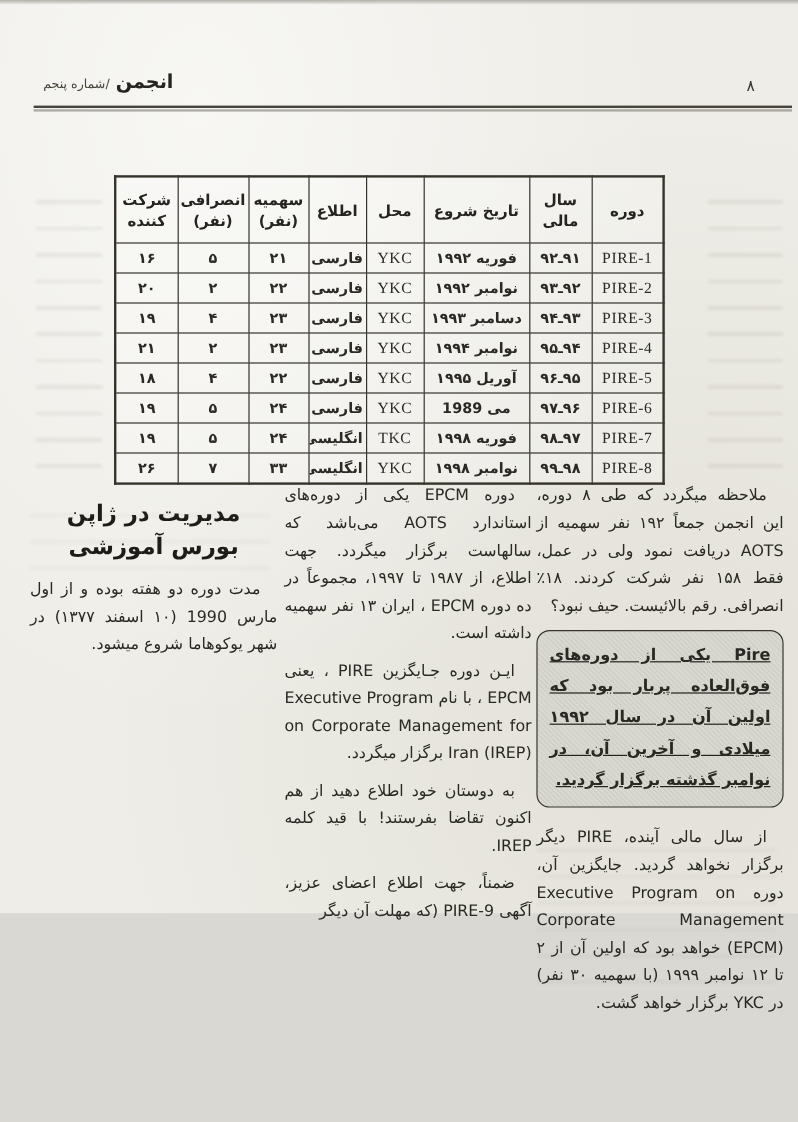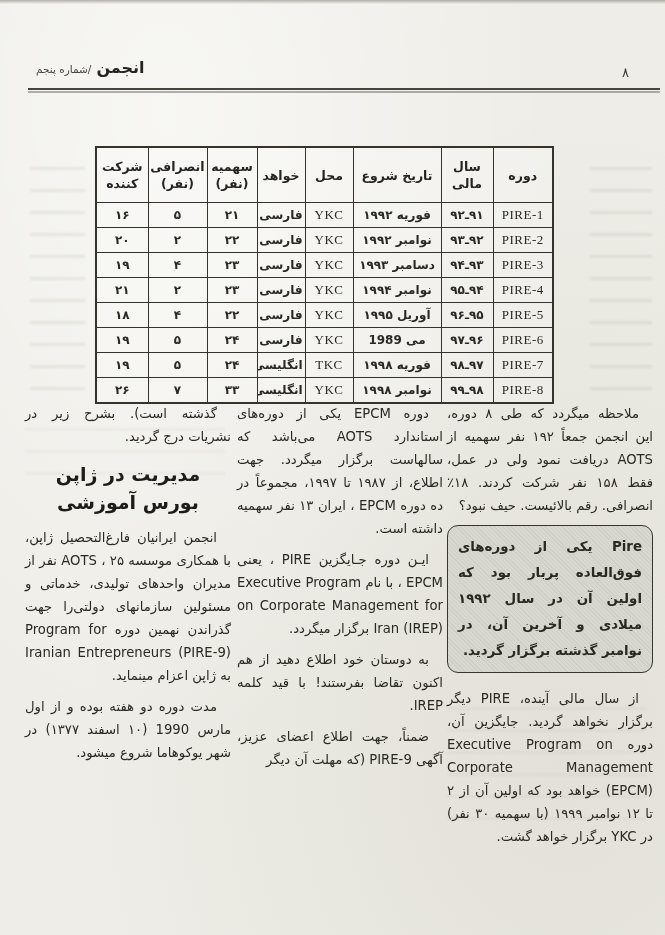--- a/index.html
+++ b/index.html
@@ -2,21 +2,21 @@
 <html lang="fa"><head>
 <meta charset="utf-8">
 <style>
   html,body{margin:0;padding:0;}
   body{
     width:665px;height:935px;overflow:hidden;
     font-family:"DejaVu Sans",sans-serif;
     background:#d9d8d2;
   }
   .page{
-    position:relative;width:665px;height:935px;
+    position:relative;width:665px;height:761px;
     background:
       radial-gradient(ellipse at 25% 12%, rgba(255,255,255,.55), rgba(255,255,255,0) 55%),
       radial-gradient(ellipse at 85% 80%, rgba(172,166,148,.18), rgba(172,166,148,0) 60%),
       #eeede7;
     color:#262420;
   }
   .scan-edge-top{position:absolute;top:0;left:0;right:0;height:4px;
     background:linear-gradient(#7a766c,rgba(122,118,108,0));opacity:.55;}
   
   .header{position:absolute;top:58px;left:36px;right:30px;height:26px;direction:ltr;}
@@ -45,21 +45,21 @@
   .col{position:absolute;top:402px;width:206px;direction:rtl;text-align:justify;}
   .col-right{left:447px;}
   .col-middle{left:237px;}
   .col-left{left:25px;}
   .col p{margin:0 0 8px;text-indent:14px;font-size:13.2px;line-height:23px;color:#2a2822;}
   .callout{
     background:
       repeating-linear-gradient(45deg, rgba(60,58,50,.06) 0 1px, rgba(60,58,50,0) 1px 3px),
       #d8d7d0;
     border:1.6px solid #38352d;border-radius:11px;
-    padding:8px 10px;margin:6px 0 14px;
+    padding:8px 10px;margin:6px 0 14px;text-decoration:underline;
   }
   .callout p{margin:0;text-indent:0;font-weight:bold;line-height:26px;font-size:13.4px;}
   .headline{text-align:center;font-weight:bold;font-size:19px;line-height:28px;margin:12px 0 10px;color:#1e1c18;}
   .headline .latin-small{font-family:"Liberation Serif",serif;font-size:11px;letter-spacing:1px;font-weight:bold;}
   
   .smudge{position:absolute;opacity:.10;filter:blur(1.2px);pointer-events:none;
     background:repeating-linear-gradient(0deg, #6c675a 0 3px, rgba(108,103,90,0) 3px 22px);}
   .sm1{left:590px;top:160px;width:62px;height:230px;}
   .sm2{left:30px;top:150px;width:55px;height:240px;}
   .sm3{left:447px;top:700px;width:200px;height:120px;opacity:.05;}
@@ -87,21 +87,21 @@
         <col class="c-sahmieh">
         <col class="c-enserafi">
         <col class="c-sherkat">
     </colgroup>
     <thead>
       <tr>
           <th>دوره</th>
           <th>سال مالی</th>
           <th>تاریخ شروع</th>
           <th>محل</th>
-          <th>خواهد</th>
+          <th>اطلاع</th>
           <th>سهمیه (نفر)</th>
           <th>انصرافی (نفر)</th>
           <th>شرکت کننده</th>
         </tr>
     </thead>
     <tbody>
         <tr>
           <td class="latin">PIRE-1</td>
           <td>۹۱ـ۹۲</td>
           <td>فوریه ۱۹۹۲</td>
@@ -193,26 +193,24 @@
   </div>
 
   <div class="col col-middle">
     <p>دوره EPCM یکی از دوره‌های استاندارد AOTS می‌باشد که سالهاست برگزار میگردد. جهت اطلاع، از ۱۹۸۷ تا ۱۹۹۷، مجموعاً در ده دوره EPCM ، ایران ۱۳ نفر سهمیه داشته است.</p>
     <p>ایـن دوره جـایگزین PIRE ، یعنی EPCM ، با نام Executive Program on Corporate Management for Iran (IREP) برگزار میگردد.</p>
     <p>به دوستان خود اطلاع دهید از هم اکنون تقاضا بفرستند! با قید کلمه IREP.</p>
     <p>ضمناً، جهت اطلاع اعضای عزیز، آگهی PIRE-9 (که مهلت آن دیگر</p>
   </div>
 
   <div class="col col-left">
-    <p>گذشته است). بشرح زیر در نشریات درج گردید.</p>
     <div class="headline">
       <div>مدیریت در ژاپن</div>
       <div>بورس آموزشی</div>
     </div>
-    <p>انجمن ایرانیان فارغ‌التحصیل ژاپن، با همکاری موسسه AOTS ، ۲۵ نفر از مدیران واحدهای تولیدی، خدماتی و مسئولین سازمانهای دولتی‌را جهت گذراندن نهمین دوره Program for Iranian Entrepreneurs (PIRE-9) به ژاپن اعزام مینماید.</p>
     <p>مدت دوره دو هفته بوده و از اول مارس 1990 (۱۰ اسفند ۱۳۷۷) در شهر یوکوهاما شروع میشود.</p>
   </div>
 
   <div class="smudge sm1"></div>
   <div class="smudge sm2"></div>
   <div class="smudge sm3"></div>
   <div class="smudge sm4"></div>
 </div>
 
 </body></html>

